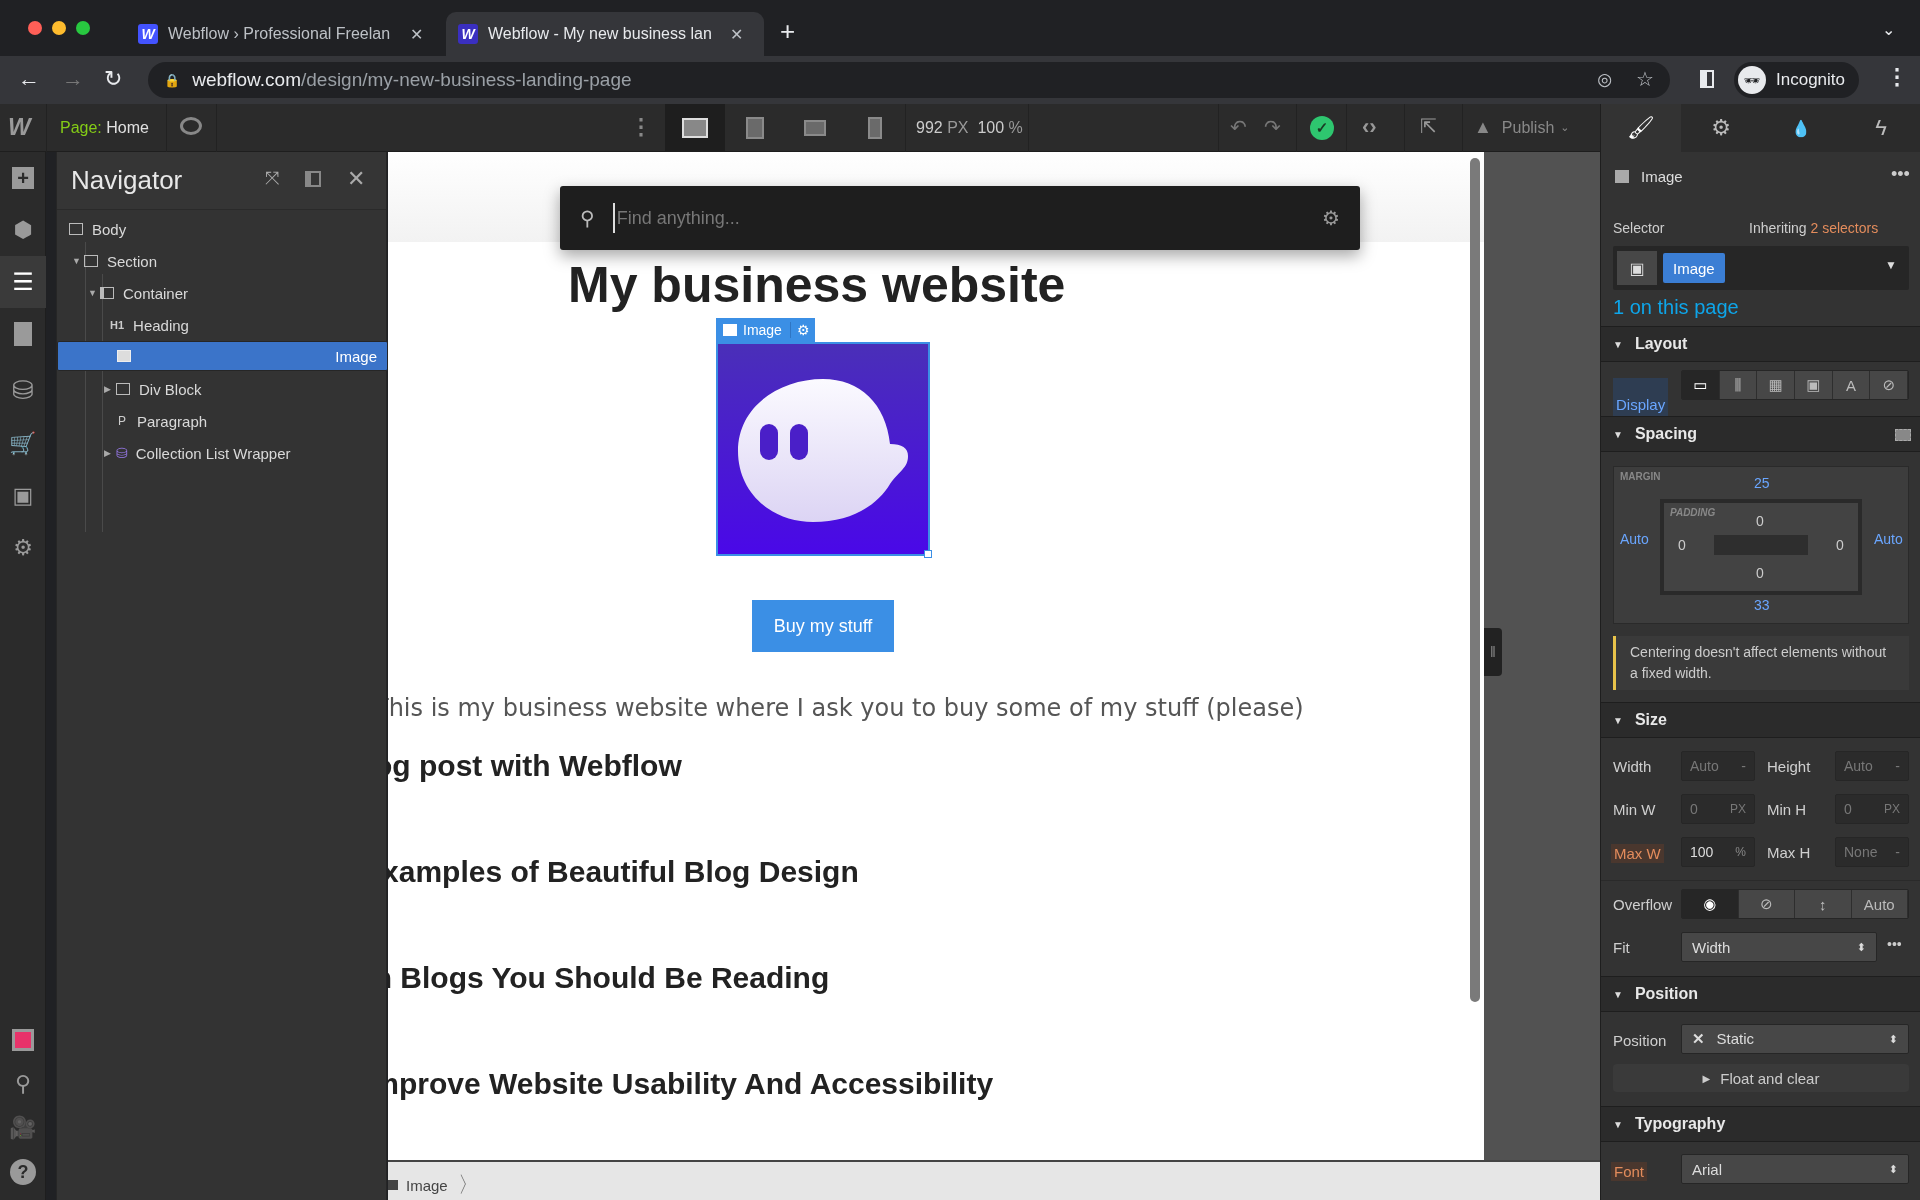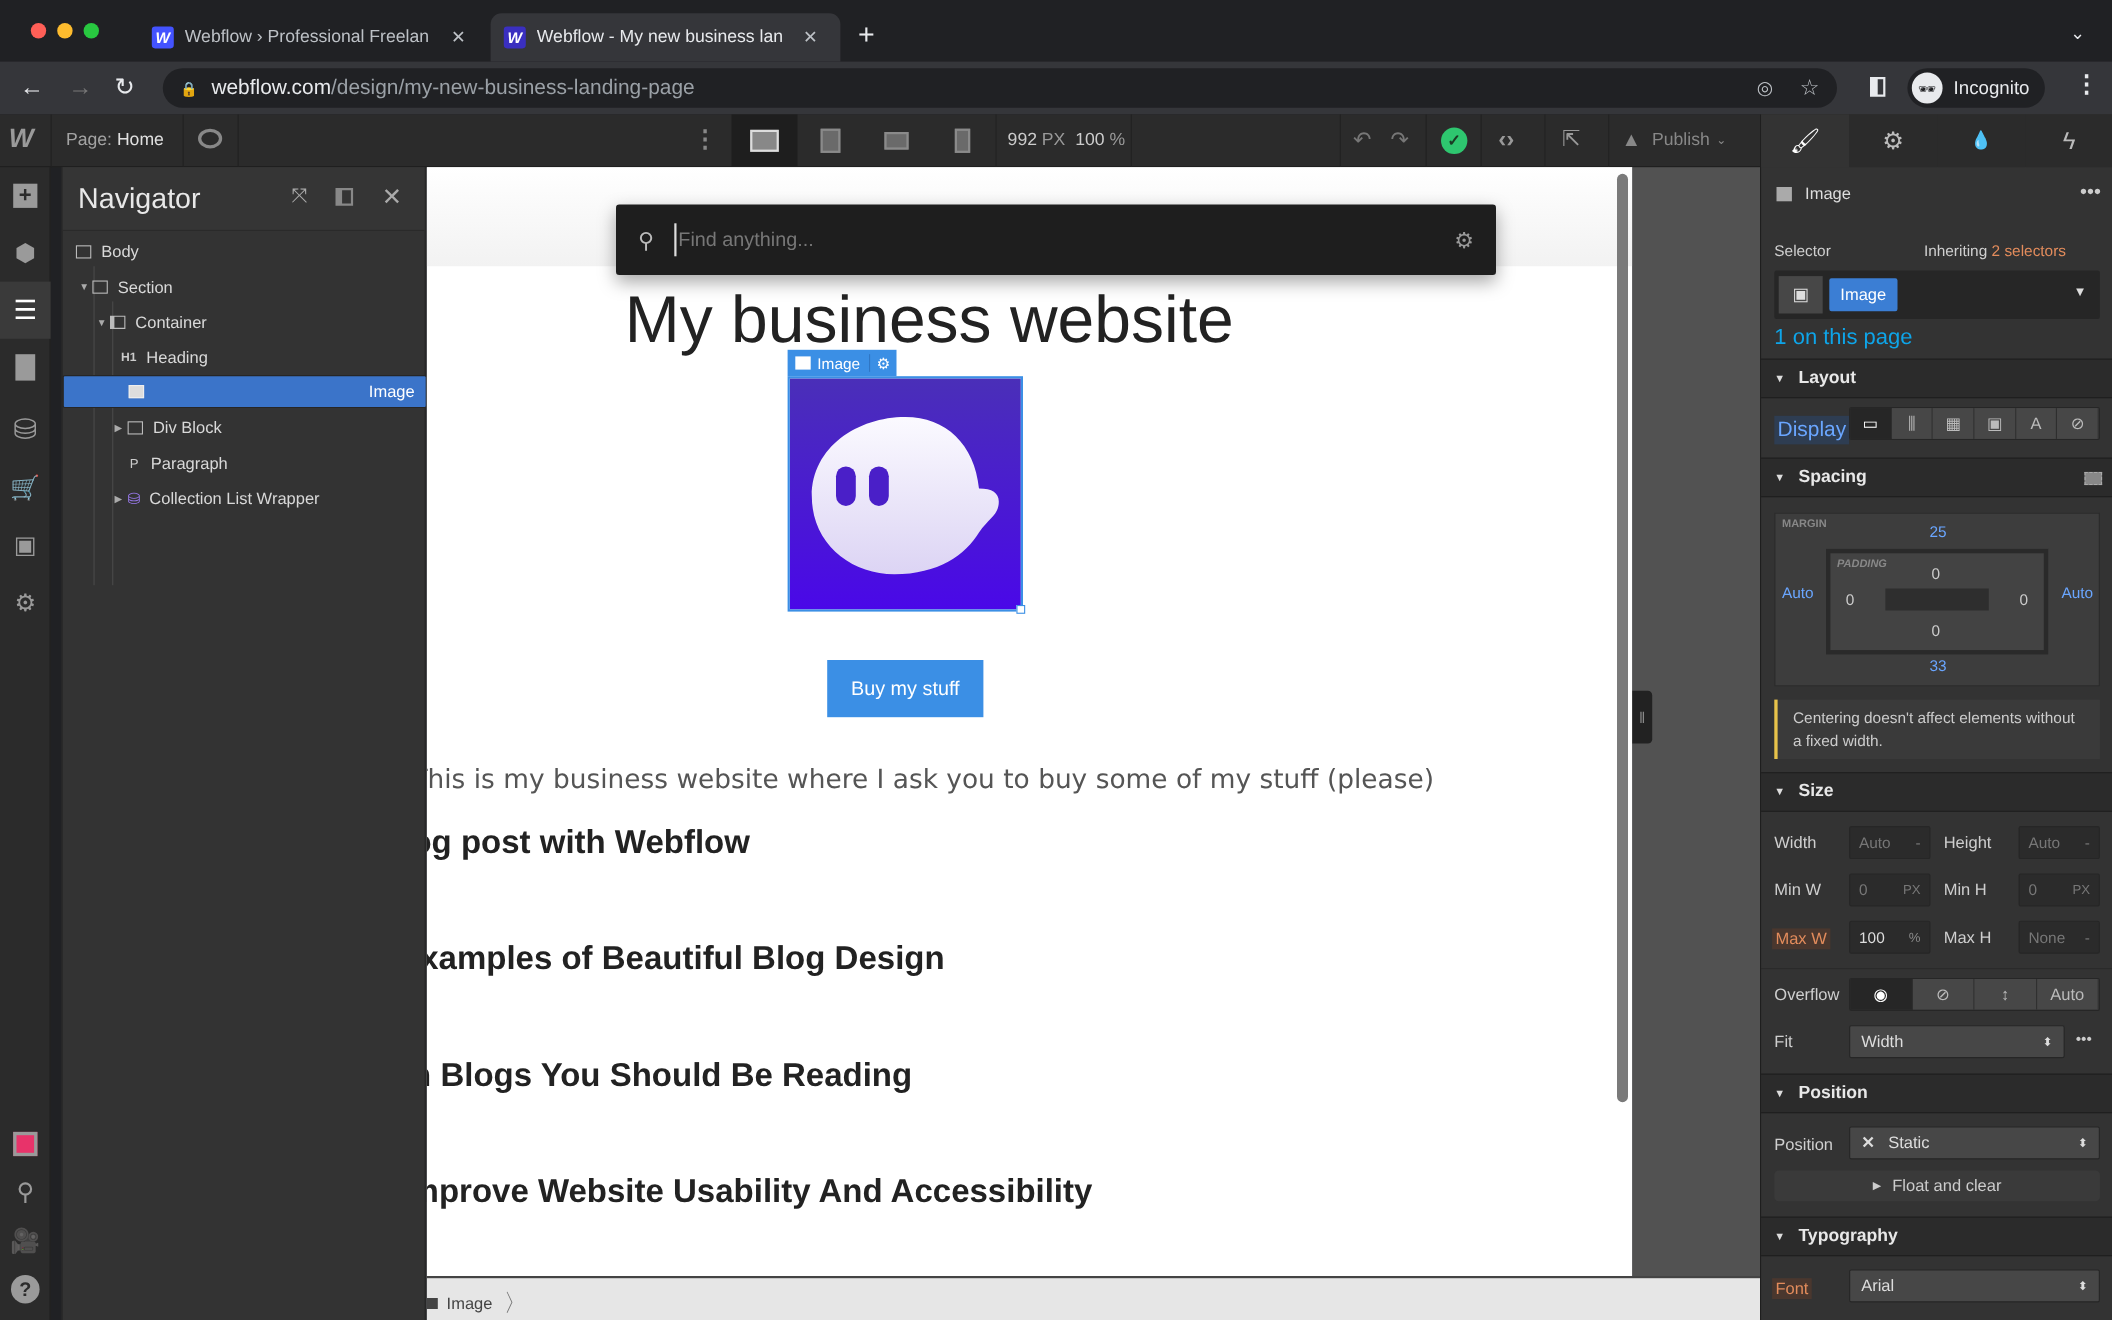--- a/index.html
+++ b/index.html
@@ -92,21 +92,21 @@
     <span style="width:28px;height:28px;border-radius:50%;background:#e8eaed;color:#202124;display:inline-flex;align-items:center;justify-content:center;font-size:13px;margin-right:10px">🕶</span>
     <span>Incognito</span>
   </div>
   <span class="abs" style="left:1886px;top:8px;font-size:22px;color:#e8eaed;font-weight:bold">⋮</span>
 </div>
 
 <div id="wftop">
   <div class="abs" style="left:8px;top:9px;font-size:24px;font-weight:bold;font-style:italic;color:#9a9a9a">W</div>
   <div class="wfsep" style="left:46px"></div>
   <div class="abs" style="left:60px;top:15px;font-size:16px">
-    <span style="color:#a3a3a3">Page:</span>
+    <span style="color:#84cc16">Page:</span>
     <span style="color:#e0e0e0">Home</span>
   </div>
   <div class="wfsep" style="left:166px"></div>
   <div class="abs" style="left:180px;top:13px;width:22px;height:18px;border-radius:50%;border:3px solid #888"></div>
   <div class="wfsep" style="left:216px"></div>
   <span class="abs" style="left:630px;top:10px;font-size:22px;color:#888;font-weight:bold">⋮</span>
   <div class="devbtn active" style="left:665px">
       <span class="devico" style="width:26px;height:20px;border-color:#ddd;background:#888"></span>
     </div>
   <div class="devbtn" style="left:725px">
@@ -225,21 +225,21 @@
   </div>
   <div class="navrow" style="top:285px;padding-left:47px">
     <span class="caret">▶</span>
     <span style="color:#9b7bf0;font-size:14px;margin-right:8px">⛁</span>
     <span>Collection List Wrapper</span>
   </div>
 </div>
 
 <div id="canvas">
   <div class="abs" style="left:0;top:0;width:1096px;height:90px;background:linear-gradient(#fff,#f2f2f2)"></div>
-  <div class="abs" style="left:180px;top:104px;font-family:'Liberation Sans',sans-serif;font-weight:normal;font-size:60px;color:#222">My business website</div>
+  <div class="abs" style="left:180px;top:104px;font-family:'Liberation Sans',sans-serif;font-weight:bold;font-size:50px;color:#222">My business website</div>
 
   <div class="abs" style="left:328px;top:166px;height:24px;background:#3b8fe5;display:flex;align-items:center;color:#fff;font-size:14px">
     <span style="width:14px;height:12px;background:#fff;margin:0 6px 0 7px;display:inline-block"></span>
     <span style="padding-right:8px">Image</span>
     <span style="border-left:1px solid #2f76c4;padding:0 6px;font-size:14px">⚙</span>
   </div>
 
   <div class="abs" style="left:328px;top:190px;width:214px;height:214px;background:linear-gradient(#4a2fb8,#4a08e8);border:2px solid #3b8fe5">
     <svg width="210" height="210" viewBox="0 0 210 210">
       <defs>
@@ -310,21 +310,21 @@
     <span class="abs" style="left:4px;top:5px;width:40px;height:34px;background:#474747;display:flex;align-items:center;justify-content:center;color:#ddd">▣</span>
     <span class="abs" style="left:50px;top:7px;height:30px;padding:0 10px;background:#3b7ed4;color:#fff;font-size:15px;display:flex;align-items:center;border-radius:2px">Image</span>
     <span class="abs" style="right:12px;top:12px;font-size:12px;color:#ddd">▼</span>
   </div>
   <span class="lbl" style="left:12px;top:192px;font-size:20px;color:#0ea5e9">1 on this page</span>
 
   <div class="sechdr" style="top:222px">
       <span class="tri">▼</span>
       <span>Layout</span>
     </div>
-  <span class="lbl blue" style="left:12px;top:274px;font-size:19px;background:#2e3d52;padding:2px 3px">Display</span>
+  <span class="lbl blue" style="left:12px;top:274px;font-size:15px;background:#2e3d52;padding:18px 3px">Display</span>
   <div class="btngrp" style="left:80px;top:266px;width:228px">
     <span class="on">▭</span>
     <span>⫼</span>
     <span>▦</span>
     <span>▣</span>
     <span>A</span>
     <span>⊘</span>
   </div>
 
   <div class="sechdr" style="top:312px">

